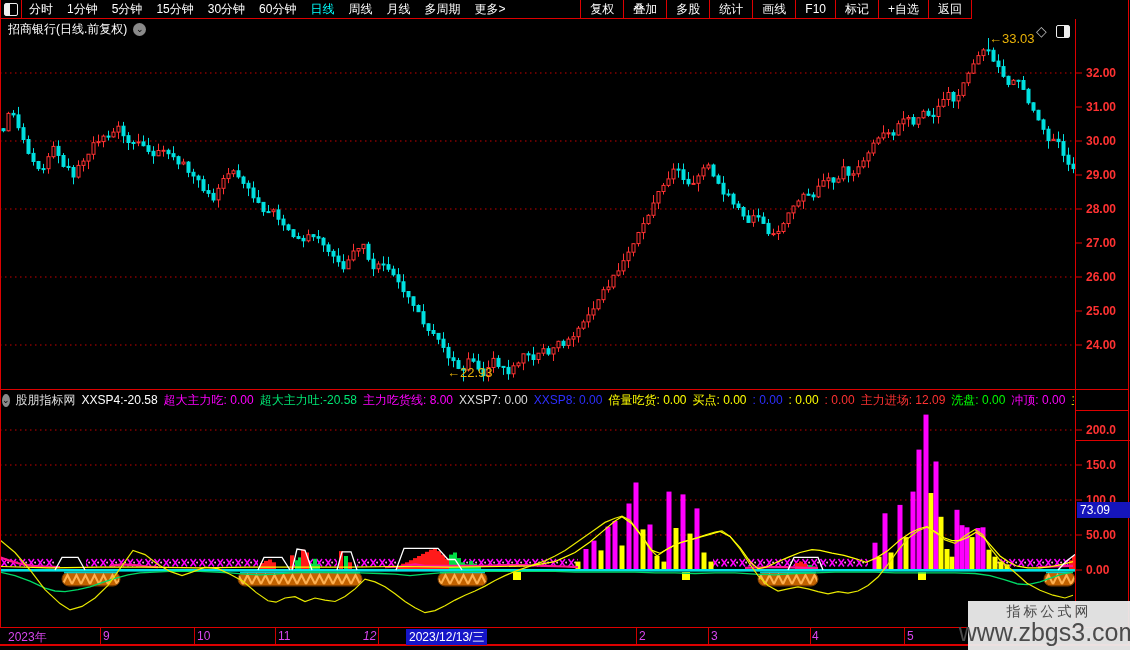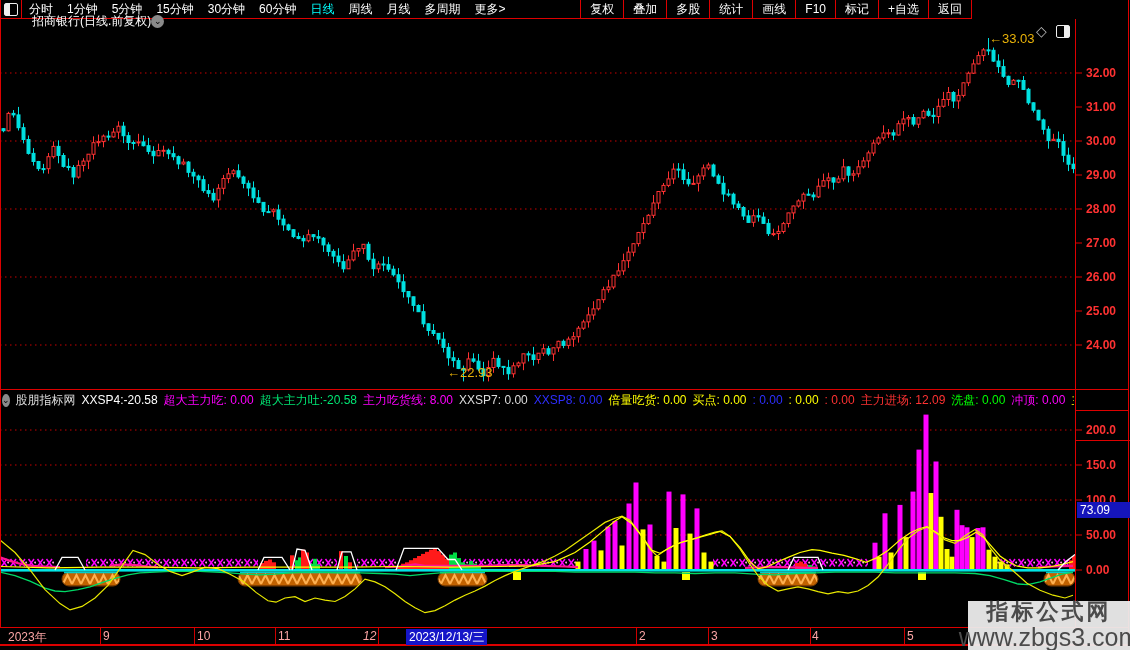--- a/index.html
+++ b/index.html
@@ -12,50 +12,50 @@
   .icon-cell{width:21px;height:18px;border-right:1px solid #d00;display:flex;align-items:center;justify-content:center;}
   .split-sq{width:12px;height:11px;border:1px solid #eee;border-radius:2px;position:relative;}
   .split-sq::after{content:"";position:absolute;left:0;top:0;width:45%;height:100%;background:#eee;}
   .split-sq.rfill::after{left:auto;right:0;width:40%;}
   .mi{padding:0 7px;cursor:pointer;white-space:nowrap;}
   .mi.active{color:#00ffff;}
   .menu-right{margin-left:auto;display:flex;height:18px;align-items:stretch;}
   .mr{display:flex;align-items:center;padding:0 9px;border-left:1px solid #d00;cursor:pointer;white-space:nowrap;}
   .mr:last-child{border-right:1px solid #d00;}
   
-  .titlebar{position:absolute;left:8px;top:13px;display:flex;align-items:center;gap:0;
-            font-size:12px;color:#fff;z-index:5;margin-left:24px;}
+  .titlebar{position:absolute;left:8px;top:21px;display:flex;align-items:center;gap:6px;
+            font-size:12px;color:#fff;z-index:5;}
   .circ{width:13px;height:13px;border-radius:50%;background:#8a8a8a;color:#000;font-size:9px;
         display:inline-flex;align-items:center;justify-content:center;line-height:1;}
   .corner-icons{position:absolute;top:24px;left:1036px;display:flex;gap:9px;align-items:center;z-index:5;}
   .diamond{color:#bbb;font-size:14px;line-height:1;}
   
   svg#chart-svg{position:absolute;left:0;top:0;z-index:1;}
   .grid{stroke:#c80000;stroke-width:1;stroke-dasharray:1.5 3.5;}
   
   .anno{position:absolute;color:#eab308;font-size:13px;z-index:4;white-space:nowrap;}
   
   .ylab{position:absolute;color:#ff3232;font-size:12px;font-weight:bold;z-index:4;width:50px;text-align:left;}
   .badge{position:absolute;left:1077px;top:502px;width:51px;height:16px;background:#1515bb;color:#fff;
          font-size:12px;line-height:16px;padding-left:3px;z-index:6;}
   
   .indhdr{position:absolute;left:2px;top:392px;width:1072px;height:17px;display:flex;align-items:center;
           gap:4px;font-size:12px;white-space:nowrap;overflow:hidden;z-index:5;}
   .indhdr span{margin-right:6px;}
   
   .timeaxis{position:absolute;left:0;top:628px;width:1128px;height:16px;background:#000;z-index:5;}
-  .tx{position:absolute;top:1px;font-size:12px;color:#fca5a5;white-space:nowrap;}
+  .tx{position:absolute;top:1px;font-size:12px;color:#d946ef;white-space:nowrap;}
   .tx.hl{background:#1515c8;color:#fff;padding:0 3px;}
   .tdiv{position:absolute;top:0;width:1px;height:16px;background:#c00;}
   .bstrip{position:absolute;left:0;top:645px;width:1130px;height:5px;background:#050000;
           border-top:1px solid #d00;z-index:5;}
   
   .wm{position:absolute;left:968px;top:601px;width:162px;height:49px;background:rgba(236,236,236,.95);
       z-index:9;display:flex;flex-direction:column;align-items:center;justify-content:center;color:#4b4b4b;}
-  .wm .l1{font-size:22px;font-weight:bold;letter-spacing:3px;line-height:1.1;}
+  .wm .l1{font-size:14px;font-weight:normal;letter-spacing:3px;line-height:1.1;}
   .wm .l2{font-size:25px;line-height:1.1;}
 </style>
 </head>
 <body>
 
 <div class="app">
 
   <svg id="chart-svg" width="1130" height="650">
     <defs>
       <pattern id="xpat" width="9" height="12" patternUnits="userSpaceOnUse" x="0" y="556">

